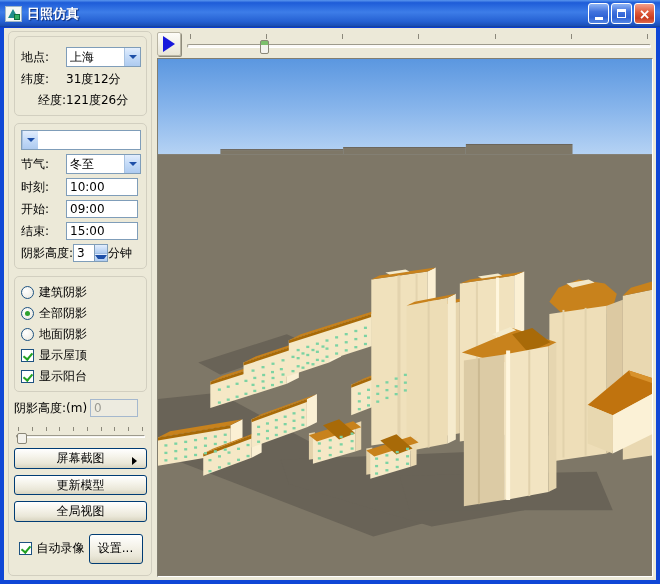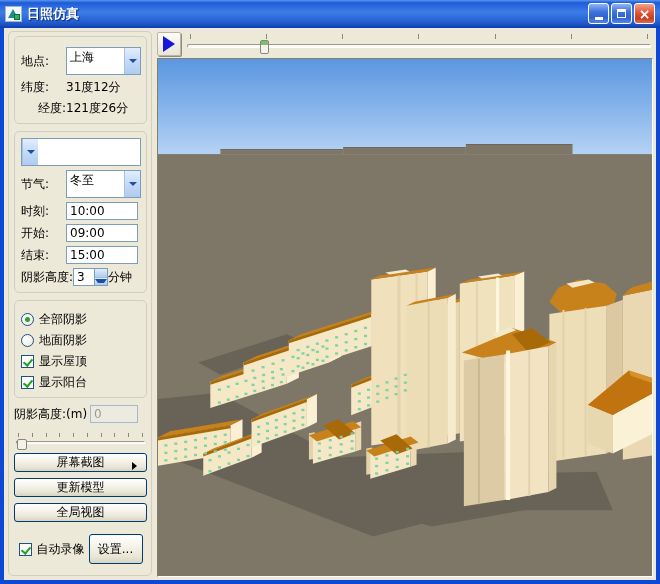--- a/index.html
+++ b/index.html
@@ -31,21 +31,21 @@
 
   
   .panel { width:150px; flex:0 0 150px; padding:3px 2px 4px 4px; display:flex; }
   .outer { flex:1; border:1px solid #D2CFC0; border-radius:5px; padding:4px 4px 4px 5px;
     display:flex; flex-direction:column; min-height:0; }
   .grp { border:1px solid #D2CFC0; border-radius:5px; padding:6px 5px 5px 6px; margin-bottom:7px; }
   .row { display:flex; align-items:center; margin:4px 0; }
   .lbl { flex:0 0 45px; white-space:nowrap; }
   .val { white-space:nowrap; }
 
-  .combo { flex:1; height:28px; border:1px solid #7F9DB9; background:#fff; display:flex; }
+  .combo { flex:1; height:20px; border:1px solid #7F9DB9; background:#fff; display:flex; }
   .combo-text { flex:1; padding:1px 2px 0 3px; overflow:hidden; white-space:nowrap; }
   .combo-btn { flex:0 0 16px; border-left:1px solid #A8C2E0; display:flex; align-items:center; justify-content:center;
     background:linear-gradient(180deg,#E3EEFD 0%,#C6DCF8 45%,#AECBF0 100%); }
   .arr-dn { width:0; height:0; border-left:4px solid transparent; border-right:4px solid transparent; border-top:4px solid #1D4FA8; }
 
   .tbox { height:18px; border:1px solid #7F9DB9; background:#fff; padding:0 3px; width:72px;
     font-family:"DejaVu Sans","Liberation Sans",sans-serif; font-size:12px; }
   .tbox:disabled { background:#EDEBE0; color:#9B9B93; border-color:#A5B8CE; }
 
   .spin { width:13px; height:18px; border:1px solid #7F9DB9; border-left:0; display:flex; flex-direction:column; }
@@ -181,20 +181,24 @@
                 </div>
               <div>
                   <div class="arr-dn-s"></div>
                 </div>
             </div>
             <span>分钟</span>
           </div>
         </div>
 
         <div class="grp">
+          <div class="row" style="margin-top:1px;">
+            <div class="radio"></div>
+            <span>建筑阴影</span>
+          </div>
           <div class="row">
             <div class="radio sel"></div>
             <span>全部阴影</span>
           </div>
           <div class="row">
             <div class="radio"></div>
             <span>地面阴影</span>
           </div>
           <div class="row">
             <div class="check on"></div>

